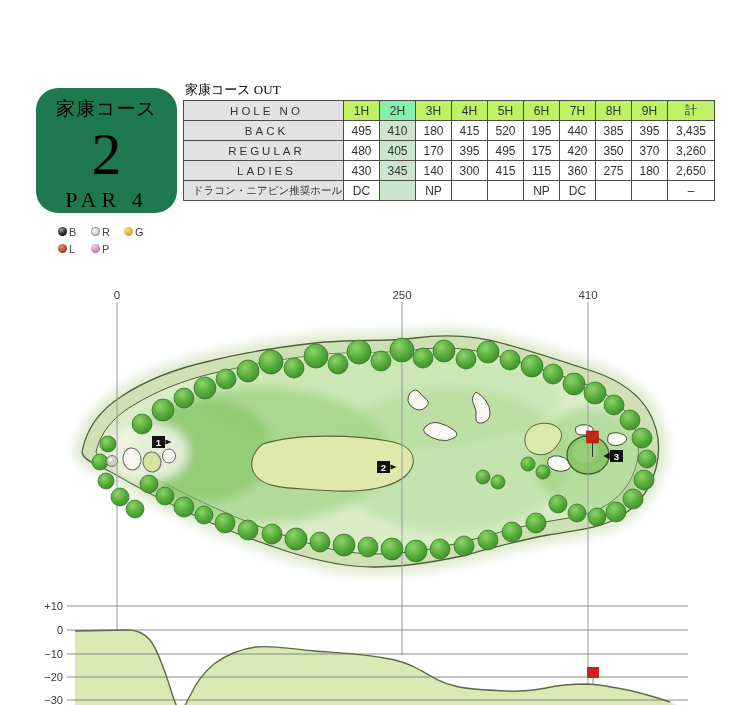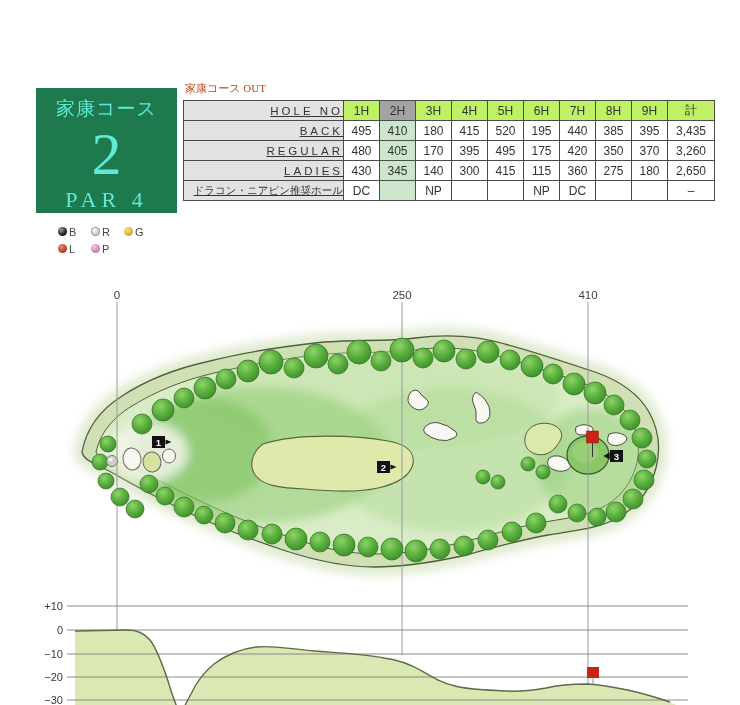--- a/index.html
+++ b/index.html
@@ -1,48 +1,48 @@
 <!DOCTYPE html>
 <html><head>
 <meta charset="utf-8">
 <style>
   html,body{margin:0;padding:0;background:#fff;}
   .page{position:relative;width:740px;height:705px;background:#fff;overflow:hidden;
         font-family:"Liberation Sans",sans-serif;}
 
   
   .card{position:absolute;left:36px;top:88px;width:141px;height:125px;
-        background:#1e7a4e;color:#5eead4;text-align:center;
-        font-family:"Liberation Serif","DejaVu Serif",serif;}
+        background:#1e7a4e;color:#000000;text-align:center;
+        font-family:"Liberation Serif","DejaVu Serif",serif;border-radius:22px;}
   .card .cname{font-size:19px;letter-spacing:1px;margin-top:8px;}
   .card .hnum{font-size:60px;line-height:60px;margin-top:2px;}
   .card .par{font-size:22px;letter-spacing:5px;margin-top:3px;}
 
   
   .legend{position:absolute;left:58px;top:223px;width:130px;font-size:11px;color:#444;}
   .legend .row{height:17px;display:flex;align-items:center;}
   .legend .item{display:flex;align-items:center;width:33px;}
   .ball{width:9px;height:9px;border-radius:50%;margin-right:2px;display:inline-block;}
   .ball-b{background:radial-gradient(circle at 35% 30%, #9a9a9a, #151515 65%);}
   .ball-r{background:radial-gradient(circle at 35% 30%, #ffffff, #b9b9b9 75%);box-shadow:0 0 0 1px #999 inset;}
   .ball-g{background:radial-gradient(circle at 35% 30%, #f6e08c, #d5a22a 75%);}
   .ball-l{background:radial-gradient(circle at 35% 30%, #e0917a, #a33416 75%);}
   .ball-p{background:radial-gradient(circle at 35% 30%, #f4cbe6, #c571ad 75%);}
 
   
   .tablewrap{position:absolute;left:183px;top:81px;}
-  .tbl-title{font-family:"Liberation Serif","DejaVu Serif",serif;font-size:11px;color:#c2410c;
+  .tbl-title{font-family:"Liberation Serif","DejaVu Serif",serif;font-size:13px;color:#000000;
              margin:0 0 4px 2px;height:15px;}
   table{border-collapse:collapse;table-layout:fixed;font-size:12px;color:#333;
         border:1.5px solid #4b4b4b;}
   td{border:1px solid #4b4b4b;height:19px;overflow:hidden;white-space:nowrap;padding:0;}
-  td.lab{background:#e2e2e2;padding-left:6px;letter-spacing:3px;font-size:11.5px;text-align:right;text-decoration:underline;}
+  td.lab{background:#e2e2e2;padding-left:6px;letter-spacing:3px;font-size:11.5px;text-align:center;}
   td.lab.jp{letter-spacing:0;font-size:10.5px;padding-left:8px;}
   td.hd{background:#bef264;text-align:center;}
-  td.hd.hl2{background:#a3a3a3;}
+  td.hd.hl2{background:#86efac;}
   td.val{background:#fff;text-align:center;}
   td.val.hlc{background:#cbe6ca;}
 
   
   svg{position:absolute;left:0;top:282px;font-family:"Liberation Sans",sans-serif;}
   .dlabel{font-size:11.5px;fill:#3c3c3c;}
   .elabel{font-size:11px;fill:#3a3a3a;}
   .mdigit{font-size:9.5px;font-weight:bold;fill:#ffffff;}
 </style>
 </head>

